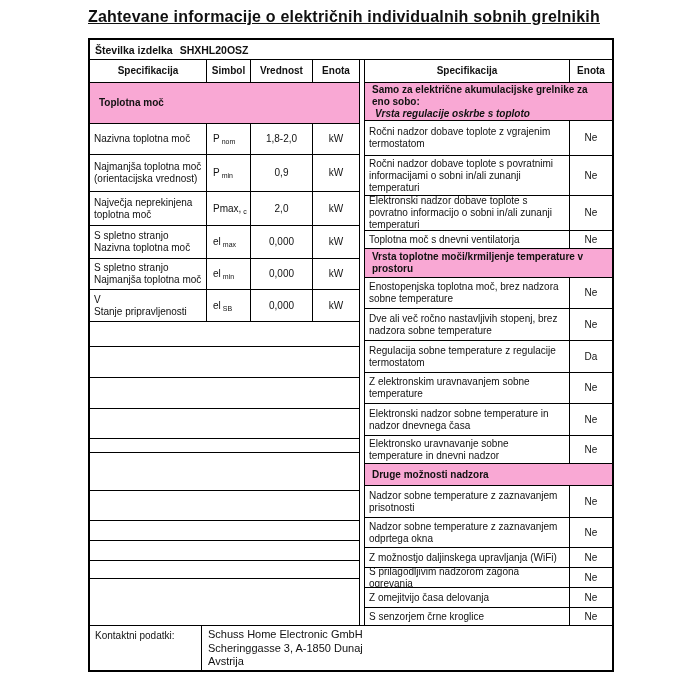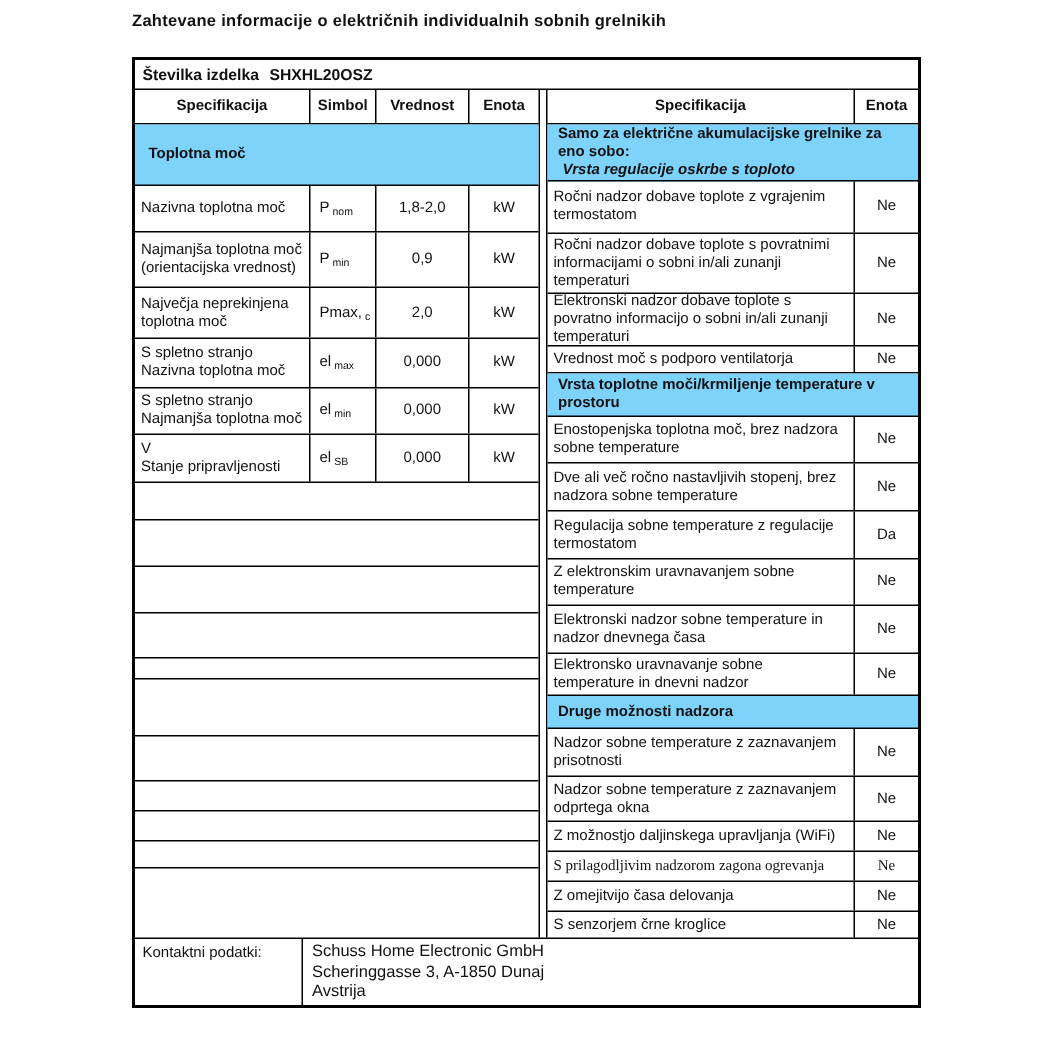--- a/index.html
+++ b/index.html
@@ -8,21 +8,22 @@
     width:700px; height:700px;
     font-family:"Liberation Sans", sans-serif;
     color:#111;
     position:relative;
     overflow:hidden;
   }
   .page { position:absolute; left:0; top:0; width:700px; height:700px; background:#fff; }
 
   .doc-title {
     position:absolute; left:88px; top:8px;
-    font-size:11px; font-weight:bold;
+    font-size:16px; font-weight:bold;
+    text-decoration:underline;
     letter-spacing:0.2px;
     white-space:nowrap;
   }
 
   .doc-table {
     position:absolute; left:88px; top:38px;
     width:526px; height:634px;
     border:2px solid #000;
     background:#fff;
     display:flex; flex-direction:column;
@@ -56,21 +57,21 @@
   .hdr .cell { font-weight:bold; justify-content:center; }
 
   .w-spec { width:117px; flex:0 0 117px; }
   .w-sym  { width:44px;  flex:0 0 44px; }
   .w-val  { width:62px;  flex:0 0 62px; }
   .w-unit { flex:1 1 auto; }
   .rw-spec { flex:1 1 auto; }
   .rw-unit { width:42px; flex:0 0 42px; }
 
   .section {
-    background:#7dd3fc;
+    background:#f9a8d4;
     font-weight:bold;
     padding-left:5px;
   }
   .section .cell { font-weight:bold; }
 
   .sym-inner { line-height:11px; padding-left:2px; }
   .symsub { font-size:7px; margin-left:2px; position:relative; top:2px; }
 
   .empty-row { border-bottom:1px solid #000; flex:0 0 auto; }
   .empty-row.last { border-bottom:none; flex:1 1 auto; }
@@ -217,21 +218,21 @@
         </div>
         <div class="row" style="flex:0 0 40px;">
           <div class="cell br rw-spec">Ročni nadzor dobave toplote s povratnimi informacijami o sobni in/ali zunanji temperaturi</div>
           <div class="cell ctr rw-unit">Ne</div>
         </div>
         <div class="row" style="flex:0 0 35px;">
           <div class="cell br rw-spec">Elektronski nadzor dobave toplote s povratno informacijo o sobni in/ali zunanji temperaturi</div>
           <div class="cell ctr rw-unit">Ne</div>
         </div>
         <div class="row" style="flex:0 0 18px;">
-          <div class="cell br rw-spec">Vrednost moč s podporo ventilatorja</div>
+          <div class="cell br rw-spec">Toplotna moč s dnevni ventilatorja</div>
           <div class="cell ctr rw-unit">Ne</div>
         </div>
 
         <div class="row section" style="flex:0 0 29px;">
           <div class="cell" style="padding-left:2px;">Vrsta toplotne moči/krmiljenje temperature v prostoru</div>
         </div>
 
         <div class="row" style="flex:0 0 31px;">
           <div class="cell br rw-spec">Enostopenjska toplotna moč, brez nadzora sobne temperature</div>
           <div class="cell ctr rw-unit">Ne</div>
@@ -266,21 +267,21 @@
           <div class="cell ctr rw-unit">Ne</div>
         </div>
         <div class="row" style="flex:0 0 30px;">
           <div class="cell br rw-spec">Nadzor sobne temperature z zaznavanjem odprtega okna</div>
           <div class="cell ctr rw-unit">Ne</div>
         </div>
         <div class="row" style="flex:0 0 20px;">
           <div class="cell br rw-spec">Z možnostjo daljinskega upravljanja (WiFi)</div>
           <div class="cell ctr rw-unit">Ne</div>
         </div>
-        <div class="row" style="flex:0 0 20px;font-family:Liberation Serif, serif;">
+        <div class="row" style="flex:0 0 20px;">
           <div class="cell br rw-spec">S prilagodljivim nadzorom zagona ogrevanja</div>
           <div class="cell ctr rw-unit">Ne</div>
         </div>
         <div class="row" style="flex:0 0 20px;">
           <div class="cell br rw-spec">Z omejitvijo časa delovanja</div>
           <div class="cell ctr rw-unit">Ne</div>
         </div>
         <div class="row last">
           <div class="cell br rw-spec">S senzorjem črne kroglice</div>
           <div class="cell ctr rw-unit">Ne</div>

